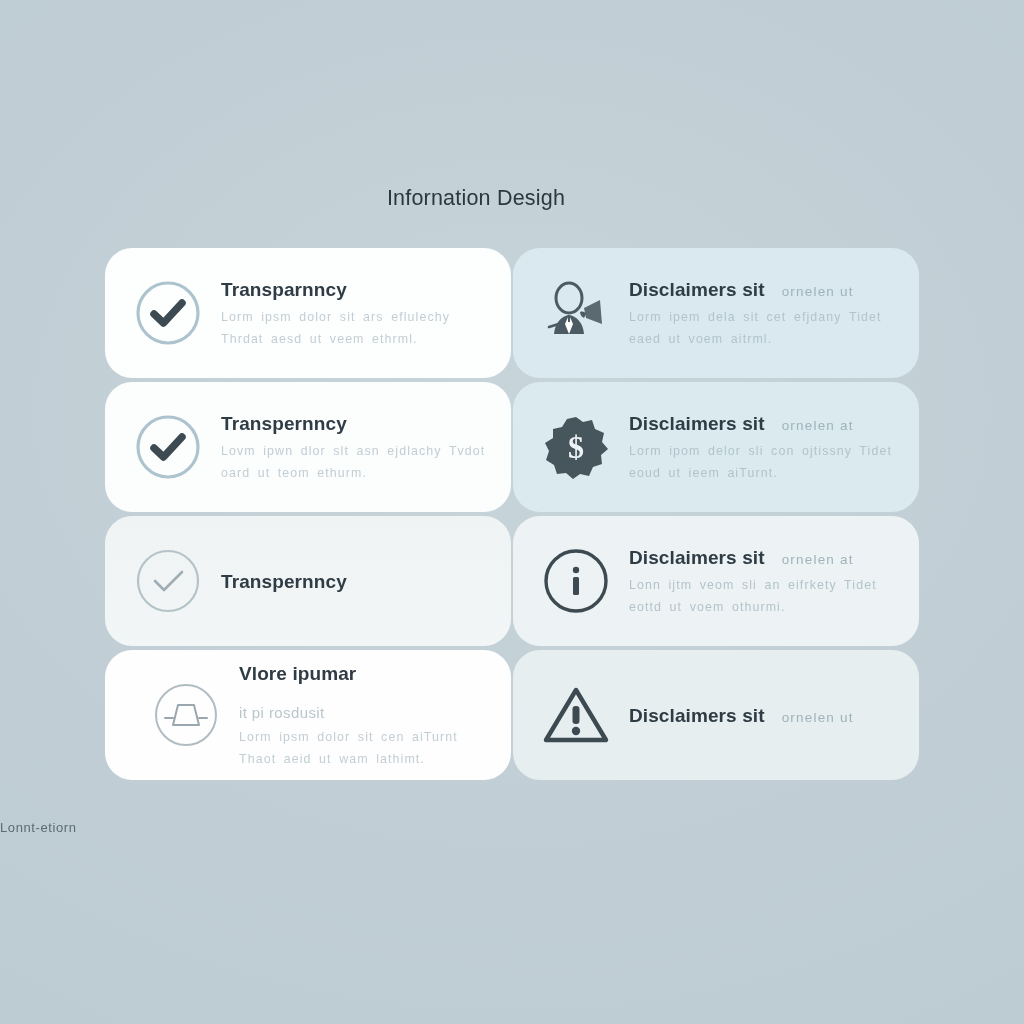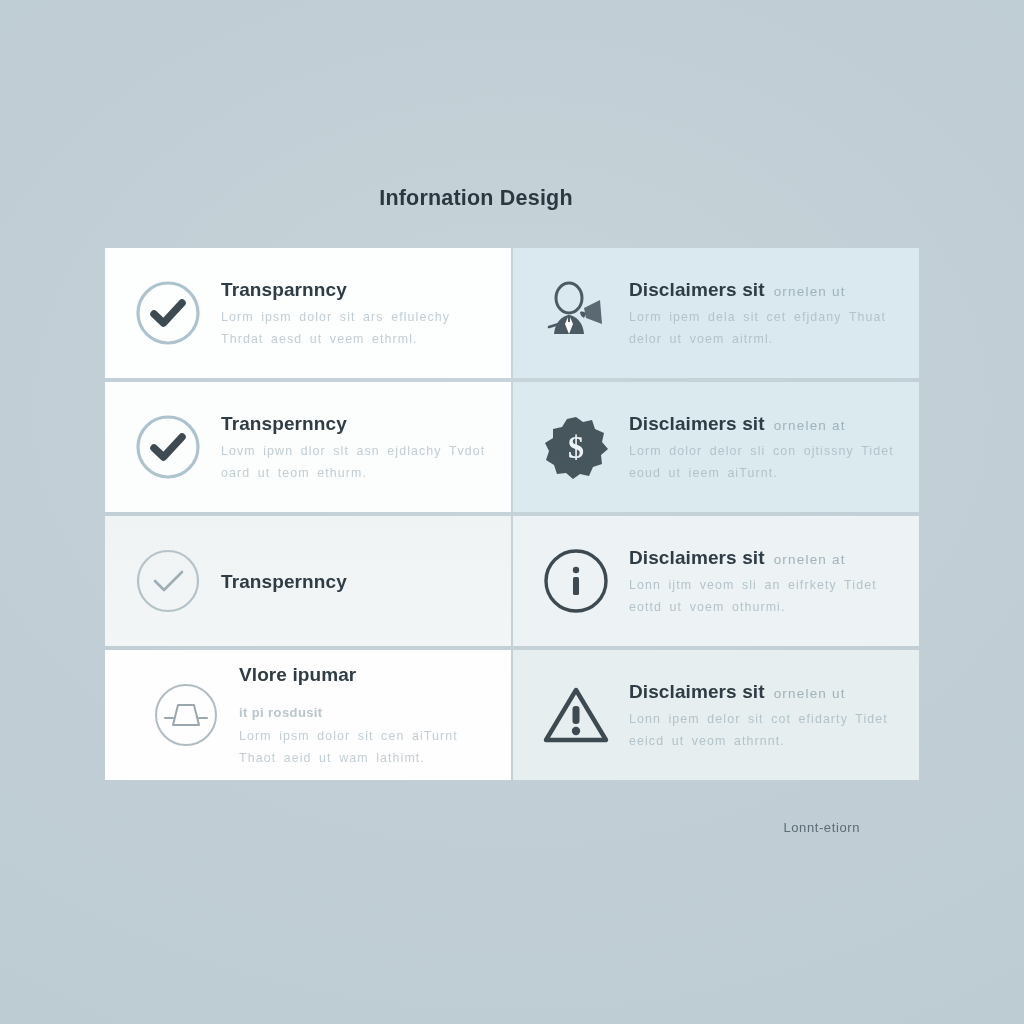--- a/index.html
+++ b/index.html
@@ -15,21 +15,21 @@
     background:
       radial-gradient(ellipse 900px 700px at 50% 40%, #c7d4d9 0%, #c1ced5 60%, #bdcbd2 100%);
   }
 
   
   .page-title {
     position:absolute;
     top:186px; left:0; width:952px;
     text-align:center;
     font-size:21.5px;
-    font-weight:700;
+    font-weight:400;
     letter-spacing:0.2px;
     color:#2b3840;
   }
 
   
   .grid {
     position:absolute;
     left:105px; top:248px;
     width:814px; height:534px;
     display:grid;
@@ -38,20 +38,21 @@
     column-gap:2px;
     row-gap:4px;
   }
 
   .card {
     position:relative;
     display:flex;
     align-items:center;
     padding:0 20px 0 26px;
     overflow:hidden;
+    border-radius:27px;
   }
   
   .card.l1 { background:#fdfefe; }
   .card.l2 { background:#fcfdfd; }
   .card.l3 { background:linear-gradient(180deg,#eff3f4 0%,#f2f6f6 100%); }
   .card.l4 { background:#fefefe;padding-left:44px; }
   
   .card.r1 { background:#dae9ef; }
   .card.r2 { background:#dbeaef; }
   .card.r3 { background:#edf3f4; }
@@ -74,45 +75,45 @@
     color:#2f3c45;
     letter-spacing:0.1px;
     white-space:nowrap;
   }
   .card-title-sub {
     font-size:13.5px;
     font-weight:400;
     color:#9fb3bb;
     letter-spacing:1.2px;
     white-space:nowrap;
+    margin-left:8px;
   }
   .card-micro {
-    font-size:13px;
+    font-size:15px;
     color:#b9c6cc;
     letter-spacing:0.4px;
     margin-top:19px;
-    font-weight:bold;
   }
   .card-body {
     margin-top:5px;
     font-size:12.4px;
     line-height:22px;
     color:#c2ced4;
     letter-spacing:1.1px;
     word-spacing:3px;
     max-width:330px;
   }
   .card.r1 .card-body, .card.r2 .card-body,
   .card.r3 .card-body, .card.r4 .card-body { color:#b3c3cb; }
 
   
   .footer-note {
     position:absolute;
     top:820px; left:0; width:860px;
-    text-align:right;
+    text-align:left;
     font-size:13px;
     letter-spacing:0.6px;
     color:#5c6b75;
   }
 </style>
 </head>
 <body>
 
 <div id="stage">
 
@@ -148,21 +149,21 @@
           <path d="M44 30 L60 22 L62 46 L46 40 Z" fill="#5b6a72"></path>
           <path d="M40 34 C43 33 45 34 46 36 L44 40 C42 39 40 37 40 34 Z" fill="#4c5b63"></path>
           <path d="M9 49 L22 45" stroke="#4c5b63" stroke-width="2.6" fill="none" stroke-linecap="round"></path>
         </svg>
       </div>
       <div class="card-text">
         <div class="title-line">
           <span class="card-title">Disclaimers sit</span>
           <span class="card-title-sub">ornelen ut</span>
         </div>
-        <div class="card-body">Lorm ipem dela sit cet efjdany Thuat delor ut voem aitrml.</div>
+        <div class="card-body">Lorm ipem dela sit cet efjdany Tidet eaed ut voem aitrml.</div>
       </div>
     </div>
 
     <div class="card l2">
       <div class="icon-wrap">
         <svg width="70" height="70" viewBox="0 0 70 70">
           <circle cx="35" cy="35" r="30" fill="none" stroke="#adc3cd" stroke-width="3.2"></circle>
           <path d="M21 36 L30.5 45 L49 25" fill="none" stroke="#3d4a52" stroke-width="7.5" stroke-linecap="round" stroke-linejoin="round"></path>
         </svg>
       </div>
@@ -183,21 +184,21 @@
                    L25 6 Z" fill="#47555d"></path>
           <circle cx="34" cy="34" r="20" fill="#47555d"></circle>
           <text x="34" y="45" font-family="'Liberation Serif', serif" font-size="32" font-weight="bold" fill="#eef4f6" text-anchor="middle">$</text>
         </svg>
       </div>
       <div class="card-text">
         <div class="title-line">
           <span class="card-title">Disclaimers sit</span>
           <span class="card-title-sub">ornelen at</span>
         </div>
-        <div class="card-body">Lorm dolor delor sli con ojtissny Tidet eoud ut ieem aiTurnt.</div>
+        <div class="card-body">Lorm ipom delor sli con ojtissny Tidet eoud ut ieem aiTurnt.</div>
       </div>
     </div>
 
     <div class="card l3">
       <div class="icon-wrap">
         <svg width="70" height="70" viewBox="0 0 70 70">
           <circle cx="35" cy="35" r="30" fill="none" stroke="#b5c3c9" stroke-width="2.2"></circle>
           <path d="M22 35 L31 44 L49 26" fill="none" stroke="#9fadb5" stroke-width="2.6" stroke-linecap="round" stroke-linejoin="round"></path>
         </svg>
       </div>
@@ -250,21 +251,20 @@
           <path d="M36 8 L66 58 L6 58 Z" fill="none" stroke="#3d4a52" stroke-width="4.4" stroke-linejoin="round"></path>
           <rect x="32.5" y="24" width="7" height="18" rx="3.2" fill="#3d4a52"></rect>
           <circle cx="36" cy="49" r="4.2" fill="#3d4a52"></circle>
         </svg>
       </div>
       <div class="card-text">
         <div class="title-line">
           <span class="card-title">Disclaimers sit</span>
           <span class="card-title-sub">ornelen ut</span>
         </div>
-        <div class="card-body">Lonn ipem delor sit cot efidarty Tidet eeicd ut veom athrnnt.</div>
       </div>
     </div>
 
   </div>
 
   <div class="footer-note">Lonnt-etiorn</div>
 
 </div>
 
 </body></html>

